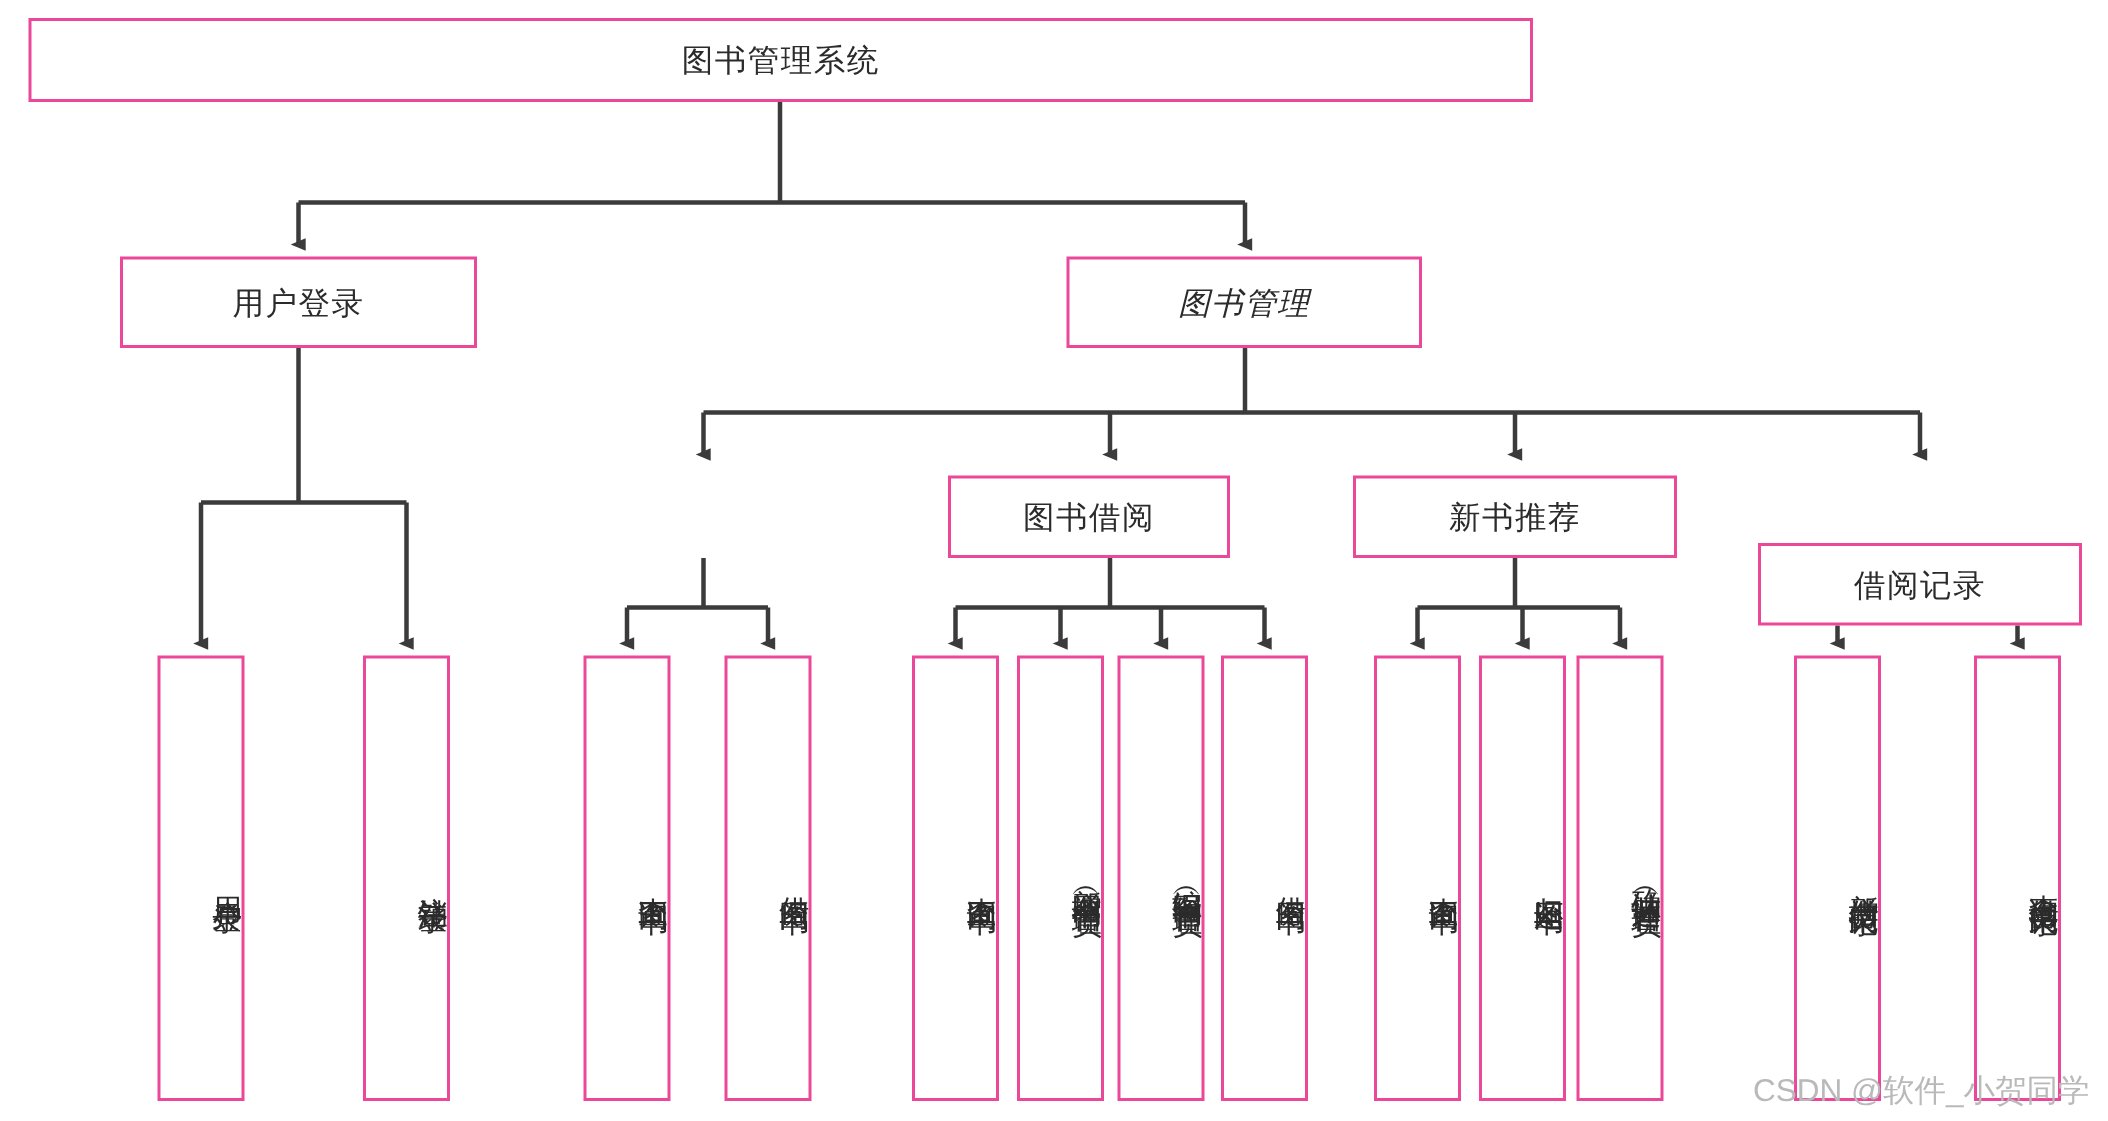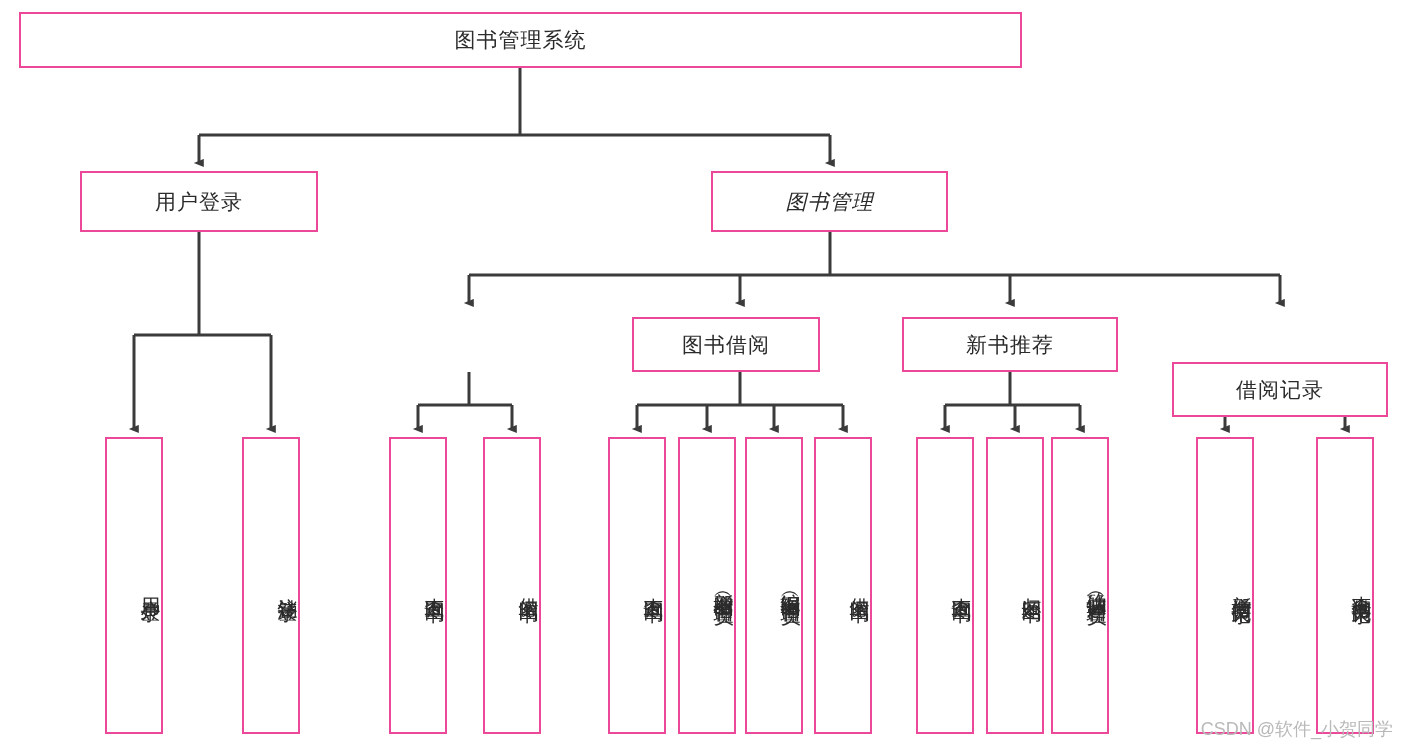--- a/index.html
+++ b/index.html
@@ -7,21 +7,21 @@
   #stage{position:relative;width:1405px;height:747px;background:#ffffff;overflow:hidden;}
   #wires{position:absolute;left:0;top:0;width:1405px;height:747px;}
   .node{position:absolute;box-sizing:border-box;background:#ffffff;
         border:2px solid #ec4899;display:flex;align-items:center;justify-content:center;
         color:#2b2b2b;}
   .node.h{font-size:21px;letter-spacing:1px;}
   .node.v{writing-mode:vertical-rl;text-orientation:upright;font-size:20px;
           letter-spacing:2px;padding:8px 0;line-height:1.05;align-items:flex-start;}
   .node .lbl{display:block;white-space:nowrap;}
   .node.v .lbl{writing-mode:vertical-rl;text-orientation:upright;}
-  #watermark{position:absolute;right:12px;bottom:6px;font-size:18px;color:#b9b9b9;
+  #watermark{position:absolute;right:12px;bottom:6px;font-size:21px;color:#b9b9b9;
              white-space:nowrap;pointer-events:none;}
 </style>
 </head>
 <body>
 
 <div id="stage">
 
   <svg id="wires" viewBox="0 0 1405 747" xmlns="http://www.w3.org/2000/svg">
     <defs>
       <marker id="ah" markerWidth="11" markerHeight="11" refX="4.5" refY="5.2" orient="auto" markerUnits="userSpaceOnUse">

